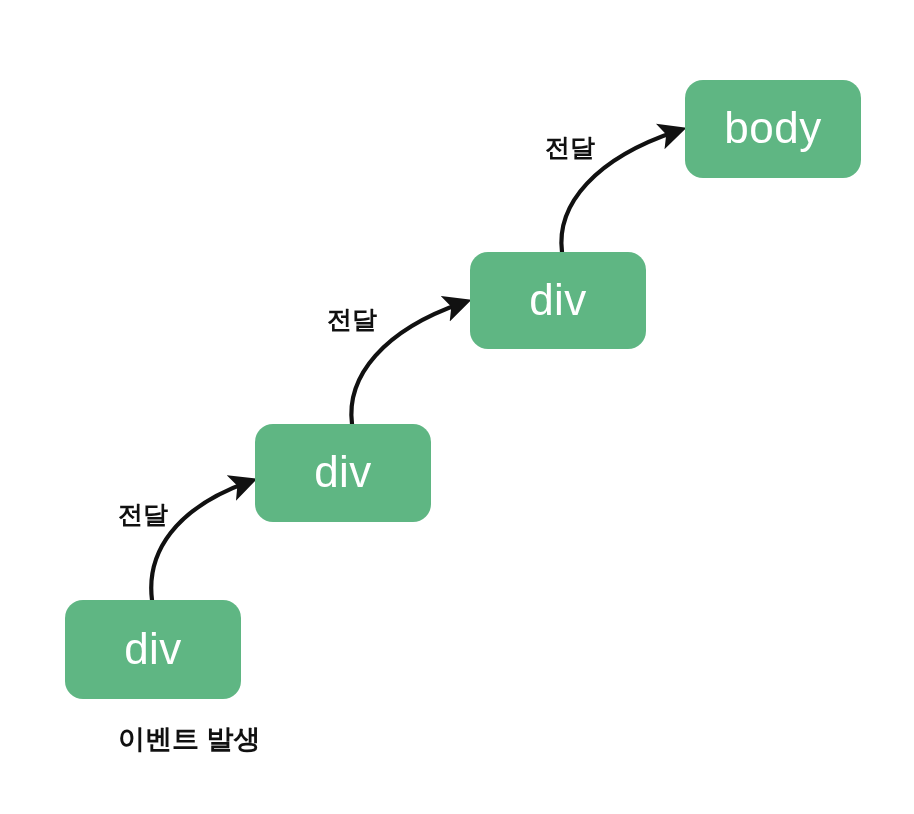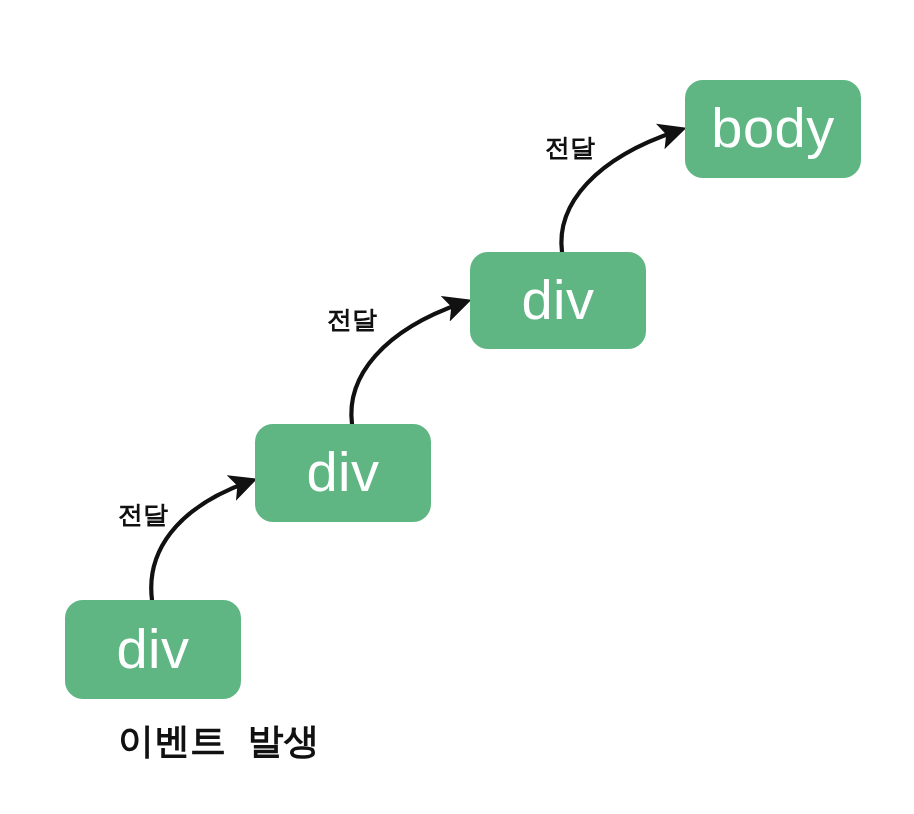--- a/index.html
+++ b/index.html
@@ -26,21 +26,21 @@
     pointer-events: none;
   }
   .node {
     position: absolute;
     display: flex;
     align-items: center;
     justify-content: center;
     background: #5fb683;
     border-radius: 18px;
     color: #ffffff;
-    font-size: 56px;
+    font-size: 44px;
     font-weight: 400;
     letter-spacing: 0.5px;
     line-height: 1;
     font-family: "Liberation Sans", "DejaVu Sans", sans-serif;
   }
   .node-label {
     display: block;
     transform: translateY(-1px);
   }
   .edge-label {
@@ -49,25 +49,25 @@
     font-size: 25px;
     font-weight: 700;
     line-height: 1;
     white-space: nowrap;
     font-family: "Liberation Sans", "DejaVu Sans", sans-serif;
     margin-top: 24px;
   }
   .caption {
     position: absolute;
     color: #111111;
-    font-size: 36px;
+    font-size: 27px;
     font-weight: 700;
     line-height: 1;
     white-space: nowrap;
-    font-family: Liberation Mono, monospace;
+    font-family: Liberation Sans, sans-serif;
   }
 </style>
 </head>
 <body>
 
 <div id="canvas" style="background: rgb(255, 255, 255);">
 
   <svg id="edges" viewBox="0 0 914 814" width="914" height="814" xmlns="http://www.w3.org/2000/svg">
     <defs>
       <marker id="arrowhead" markerWidth="7" markerHeight="7" refX="4.2" refY="3.5" orient="auto" markerUnits="strokeWidth">

